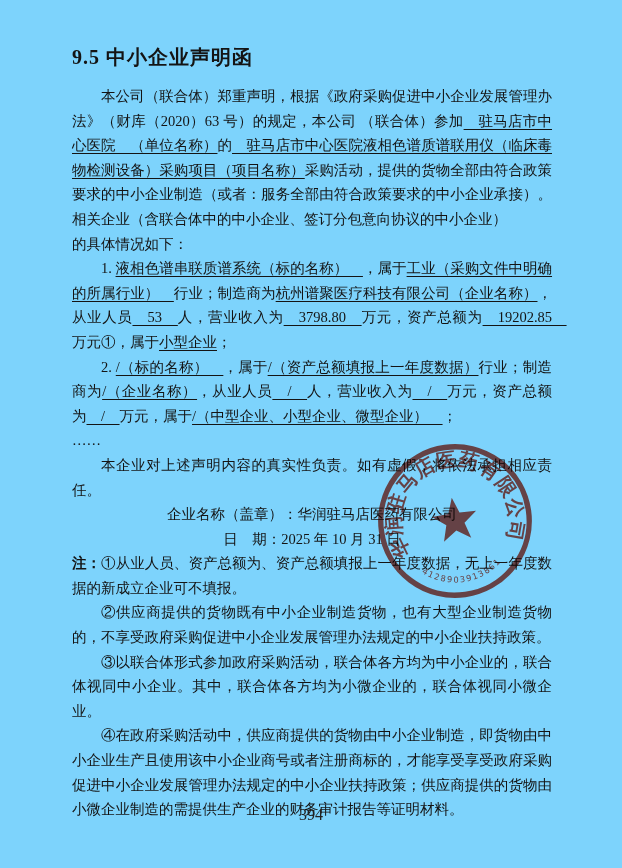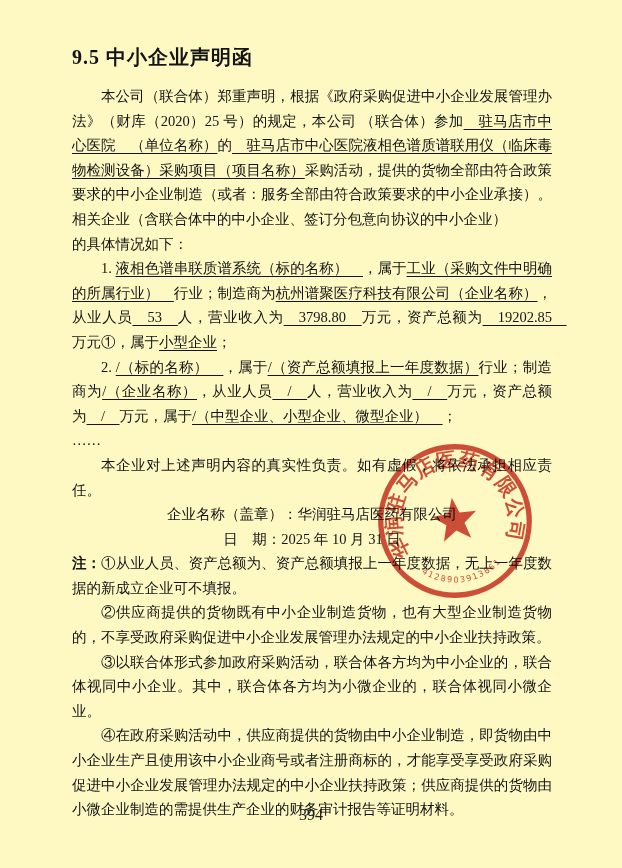--- a/index.html
+++ b/index.html
@@ -1,19 +1,19 @@
 <!DOCTYPE html>
 <html><head>
 <meta charset="utf-8">
 <style>
   html,body{margin:0;padding:0;background:#ffffff;}
   .page{
     position:relative;
     width:622px;height:868px;
-    background:#fef9c3;
+    background:#7dd3fc;
     overflow:hidden;
     font-family:"Liberation Serif","DejaVu Serif",serif;
     color:#141414;
   }
   .content{
     position:absolute;
     left:72px;right:70px;top:44px;
   }
   .title{
     font-size:20px;
@@ -66,21 +66,21 @@
     color:#222;
   }
 </style>
 </head>
 <body>
 
 <div class="page">
   <div class="content">
     <h1 class="title">9.5 中小企业声明函</h1>
     <div>
-        <p class="para indent"><span>本公司（联合体）郑重声明，根据《政府采购促进中小企业发展管理办法》（财库（2020）25 号）的规定，本公司 （联合体）参加</span><span class="u">　驻马店市中心医院　（单位名称）</span><span>的</span><span class="u">　驻马店市中心医院液相色谱质谱联用仪（临床毒物检测设备）采购项目（项目名称）</span><span>采购活动，提供的货物全部由符合政策要求的中小企业制造（或者：服务全部由符合政策要求的中小企业承接）。相关企业（含联合体中的中小企业、签订分包意向协议的中小企业）</span></p>
+        <p class="para indent"><span>本公司（联合体）郑重声明，根据《政府采购促进中小企业发展管理办法》（财库（2020）63 号）的规定，本公司 （联合体）参加</span><span class="u">　驻马店市中心医院　（单位名称）</span><span>的</span><span class="u">　驻马店市中心医院液相色谱质谱联用仪（临床毒物检测设备）采购项目（项目名称）</span><span>采购活动，提供的货物全部由符合政策要求的中小企业制造（或者：服务全部由符合政策要求的中小企业承接）。相关企业（含联合体中的中小企业、签订分包意向协议的中小企业）</span></p>
         <p class="para"><span>的具体情况如下：</span></p>
         <p class="para indent"><span>1. </span><span class="u">液相色谱串联质谱系统（标的名称）　</span><span>，属于</span><span class="u">工业（采购文件中明确的所属行业）　</span><span>行业；制造商为</span><span class="u">杭州谱聚医疗科技有限公司（企业名称）</span><span>，从业人员</span><span class="u">　53　</span><span>人，营业收入为</span><span class="u">　3798.80　</span><span>万元，资产总额为</span><span class="u">　19202.85　</span><span>万元①，属于</span><span class="u">小型企业</span><span>；</span></p>
         <p class="para indent"><span>2. </span><span class="u">/（标的名称）　</span><span>，属于</span><span class="u">/（资产总额填报上一年度数据）</span><span>行业；制造商为</span><span class="u">/（企业名称）</span><span>，从业人员</span><span class="u">　/　</span><span>人，营业收入为</span><span class="u">　/　</span><span>万元，资产总额为</span><span class="u">　/　</span><span>万元，属于</span><span class="u">/（中型企业、小型企业、微型企业）　</span><span>；</span></p>
         <p class="para"><span>……</span></p>
         <p class="para indent"><span>本企业对上述声明内容的真实性负责。如有虚假，将依法承担相应责任。</span></p>
         <p class="para right"><span>企业名称（盖章）：华润驻马店医药有限公司</span></p>
         <p class="para right"><span>日　期：2025 年 10 月 31 日</span></p>
         <p class="para"><span class="b">注：</span><span>①从业人员、资产总额为、资产总额填报上一年度数据，无上一年度数据的新成立企业可不填报。</span></p>
         <p class="para indent"><span>②供应商提供的货物既有中小企业制造货物，也有大型企业制造货物的，不享受政府采购促进中小企业发展管理办法规定的中小企业扶持政策。</span></p>
         <p class="para indent"><span>③以联合体形式参加政府采购活动，联合体各方均为中小企业的，联合体视同中小企业。其中，联合体各方均为小微企业的，联合体视同小微企业。</span></p>

